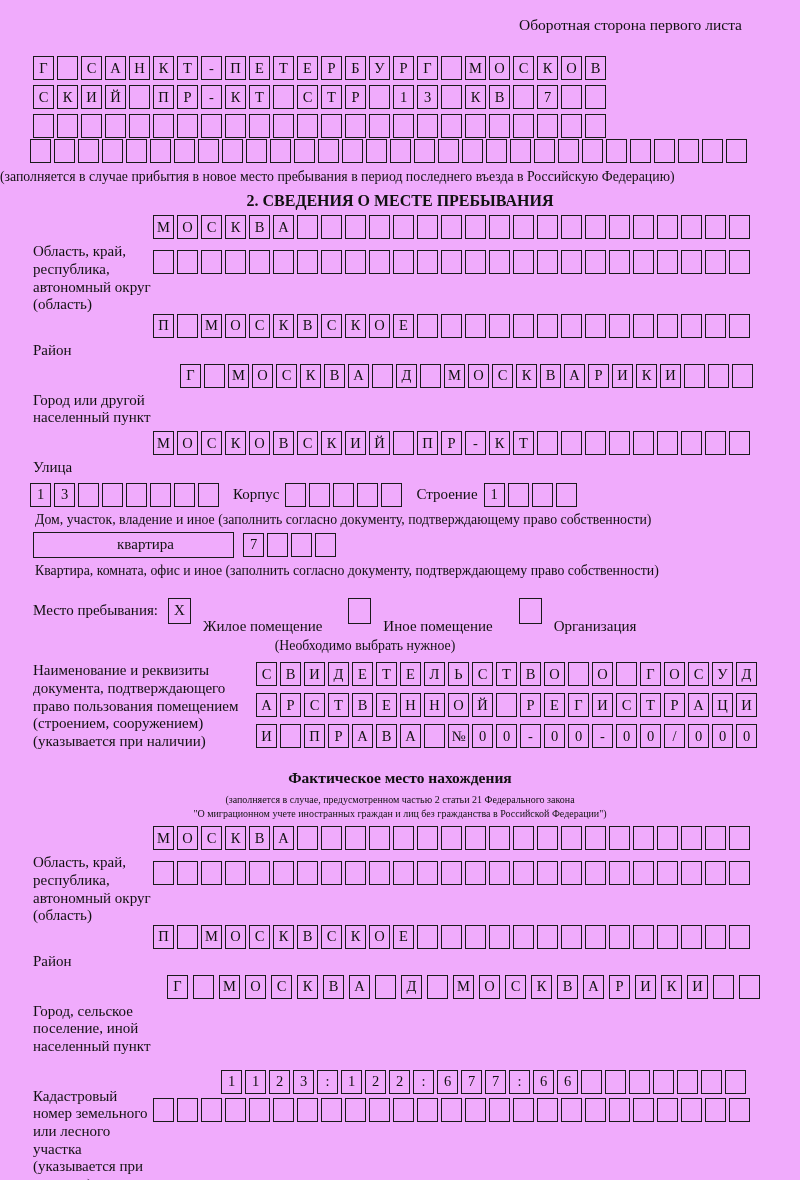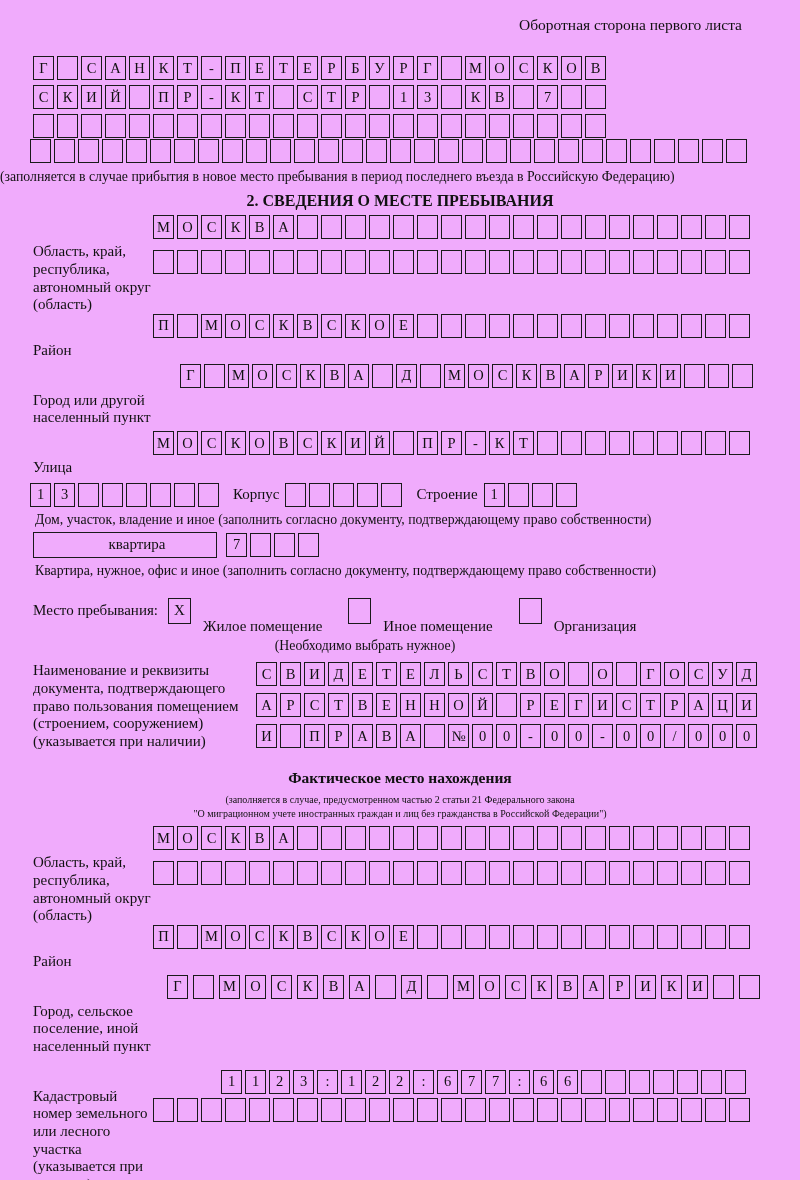--- a/index.html
+++ b/index.html
@@ -51,21 +51,21 @@
   }
   .widebox{
     box-sizing:border-box;
     border:1.7px solid #1a1a1a;
     height:26px;
     display:flex;align-items:center;justify-content:center;
     font-size:15px;
   }
   .houserow{display:flex;align-items:center;margin-left:30px;margin-top:6px;}
   .dom-box{width:170px;margin-right:9px;}
-  .kv-box{width:184px;margin-right:9px;padding-left:24px;}
+  .kv-box{width:201px;margin-right:9px;padding-left:24px;}
   .inline-lbl{font-size:15px;margin:0 6px 0 14px;white-space:nowrap;}
   .stayrow{display:flex;align-items:center;margin-left:33px;margin-top:7px;}
   .stay-lbl{font-size:15px;margin-right:10px;white-space:nowrap;}
   .checkbox{
     box-sizing:border-box;
     width:23px;height:26px;
     border:1.7px solid #1a1a1a;
     display:inline-flex;align-items:center;justify-content:center;
     font-size:15px;
     margin-right:12px;
@@ -397,21 +397,21 @@
 
   <div class="houserow" style="margin-left:33px;margin-top:4px;">
     <div class="widebox kv-box">квартира</div>
     <div class="cellrow">
         <span class="cell">7</span>
         <span class="cell"></span>
         <span class="cell"></span>
         <span class="cell"></span>
       </div>
   </div>
-  <div class="caption indent">Квартира, нужное, офис и иное (заполнить согласно документу, подтверждающему право собственности)</div>
+  <div class="caption indent">Квартира, комната, офис и иное (заполнить согласно документу, подтверждающему право собственности)</div>
 
   <div class="stayrow">
     <span class="stay-lbl">Место пребывания:</span>
     <span class="checkbox">X</span>
     <span class="opt-lbl">Жилое помещение</span>
     <span class="checkbox"></span>
     <span class="opt-lbl">Иное помещение</span>
     <span class="checkbox"></span>
     <span class="opt-lbl">Организация</span>
   </div>

